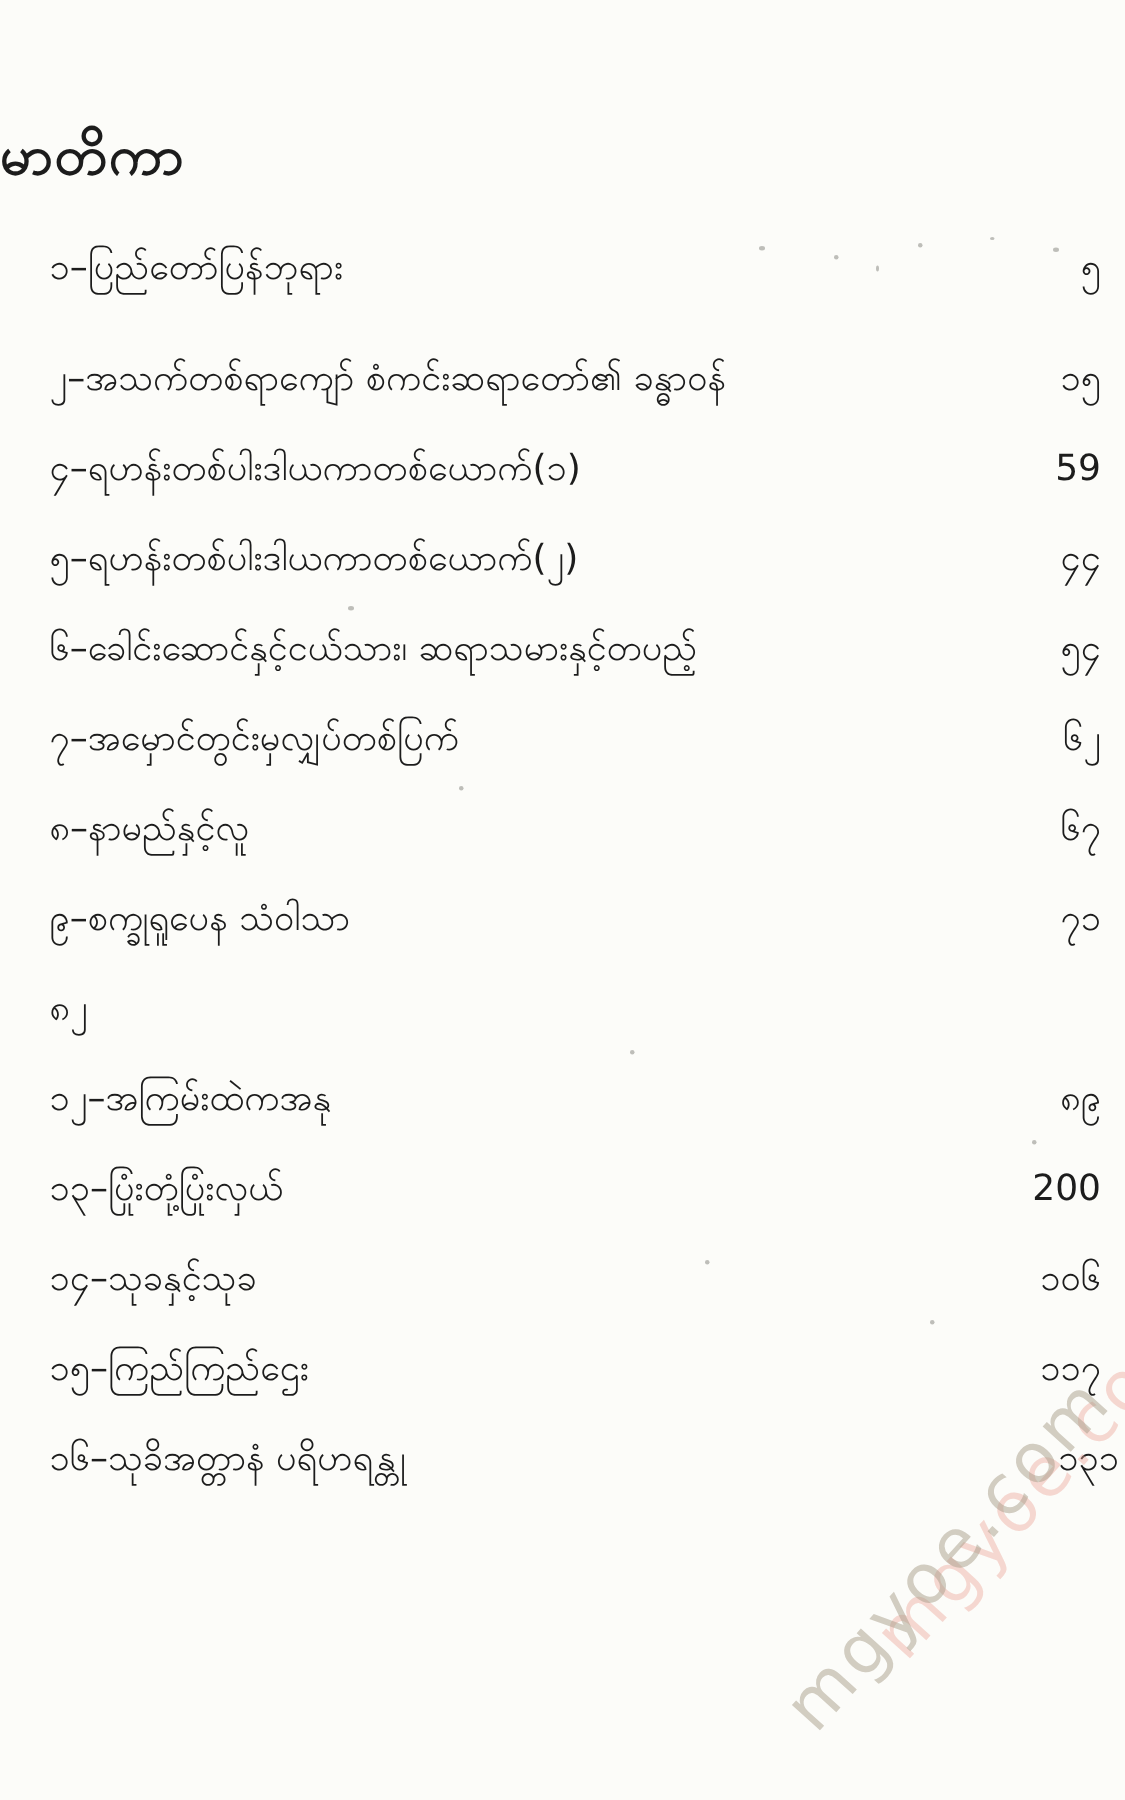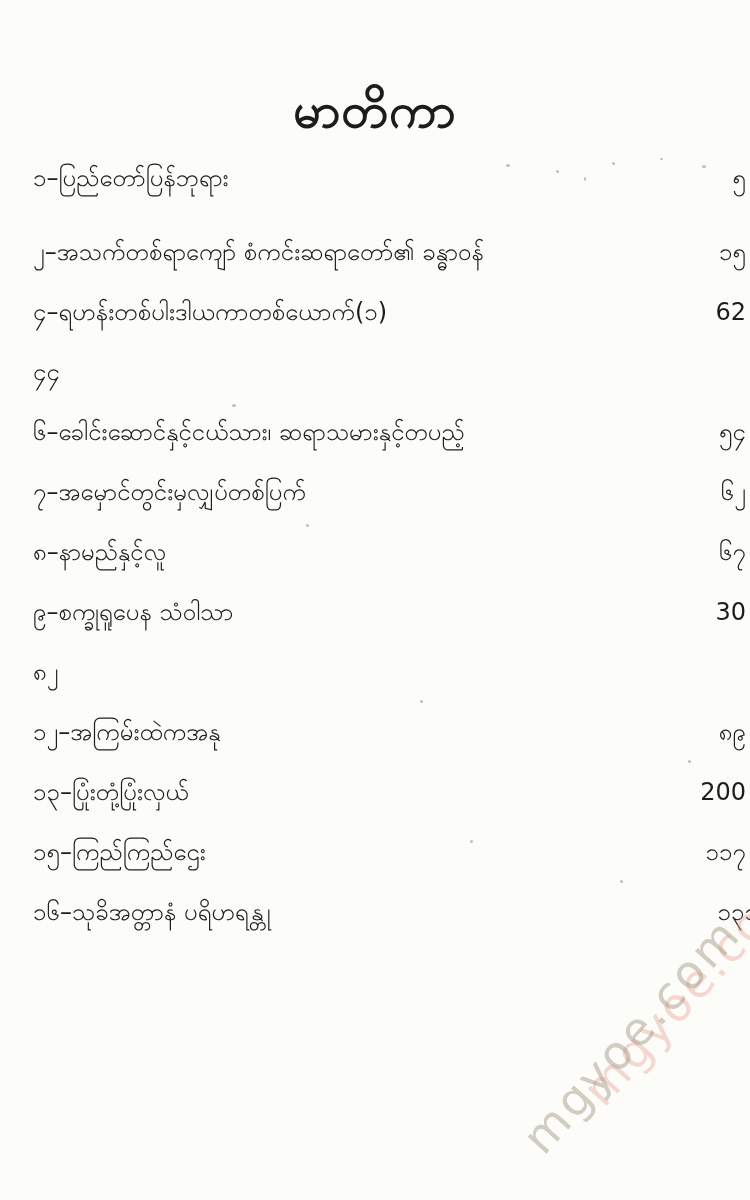--- a/index.html
+++ b/index.html
@@ -7,36 +7,35 @@
     width:750px; height:1200px;
     background:#fcfcf9;
     font-family:"DejaVu Sans", sans-serif;
     color:#1c1c1c;
     position:relative;
     overflow:hidden;
   }
   .page-title {
     position:absolute;
     top:80px; left:0; width:100%;
-    text-align:center;
-    font-size:48px;
+    font-size:36px;
     font-weight:bold;
     letter-spacing:1px;
   }
   .toc {
     position:absolute;
     top:160px; left:0; right:0;
   }
   .toc-row {
     display:flex;
     justify-content:space-between;
     align-items:flex-start;
     height:60px;
     padding-left:33px;
-    padding-right:4px;
+    padding-right:16px;
     font-size:24px;
     line-height:36px;
   }
   .toc-row.first { margin-bottom:14px; }
   .toc-label { white-space:nowrap; }
   .toc-page  { white-space:nowrap; text-align:right; }
   .toc-row:last-child .toc-page { margin-right:-12px; }
 
   .watermark, .watermark-pink {
     position:absolute;
@@ -66,51 +65,56 @@
   <div class="toc-row first">
     <span class="toc-label">၁–ပြည်တော်ပြန်ဘုရား</span>
     <span class="toc-page">၅</span>
   </div>
   <div class="toc-row">
     <span class="toc-label">၂–အသက်တစ်ရာကျော် စံကင်းဆရာတော်၏ ခန္ဓာဝန်</span>
     <span class="toc-page">၁၅</span>
   </div>
   <div class="toc-row">
     <span class="toc-label">၄–ရဟန်းတစ်ပါးဒါယကာတစ်ယောက်(၁)</span>
-    <span class="toc-page">62</span>
+    <span class="toc-page">59</span>
   </div>
   <div class="toc-row">
+    <span class="toc-label">၅–ရဟန်းတစ်ပါးဒါယကာတစ်ယောက်(၂)</span>
     <span class="toc-page">၄၄</span>
   </div>
   <div class="toc-row">
     <span class="toc-label">၆–ခေါင်းဆောင်နှင့်ငယ်သား၊ ဆရာသမားနှင့်တပည့်</span>
     <span class="toc-page">၅၄</span>
   </div>
   <div class="toc-row">
     <span class="toc-label">၇–အမှောင်တွင်းမှလျှပ်တစ်ပြက်</span>
     <span class="toc-page">၆၂</span>
   </div>
   <div class="toc-row">
     <span class="toc-label">၈–နာမည်နှင့်လူ</span>
     <span class="toc-page">၆၇</span>
   </div>
   <div class="toc-row">
     <span class="toc-label">၉–စက္ခုရူပေန သံဝါသာ</span>
-    <span class="toc-page">30</span>
+    <span class="toc-page">၇၁</span>
   </div>
   <div class="toc-row">
     <span class="toc-page">၈၂</span>
   </div>
   <div class="toc-row">
     <span class="toc-label">၁၂–အကြမ်းထဲကအနု</span>
     <span class="toc-page">၈၉</span>
   </div>
   <div class="toc-row">
     <span class="toc-label">၁၃–ပြုံးတုံ့ပြုံးလှယ်</span>
     <span class="toc-page">200</span>
+  </div>
+  <div class="toc-row">
+    <span class="toc-label">၁၄–သုခနှင့်သုခ</span>
+    <span class="toc-page">၁၀၆</span>
   </div>
   <div class="toc-row">
     <span class="toc-label">၁၅–ကြည်ကြည်ဌေး</span>
     <span class="toc-page">၁၁၇</span>
   </div>
   <div class="toc-row">
     <span class="toc-label">၁၆–သုခိအတ္တာနံ ပရိဟရန္တု</span>
     <span class="toc-page">၁၃၁</span>
   </div>
 </div>

